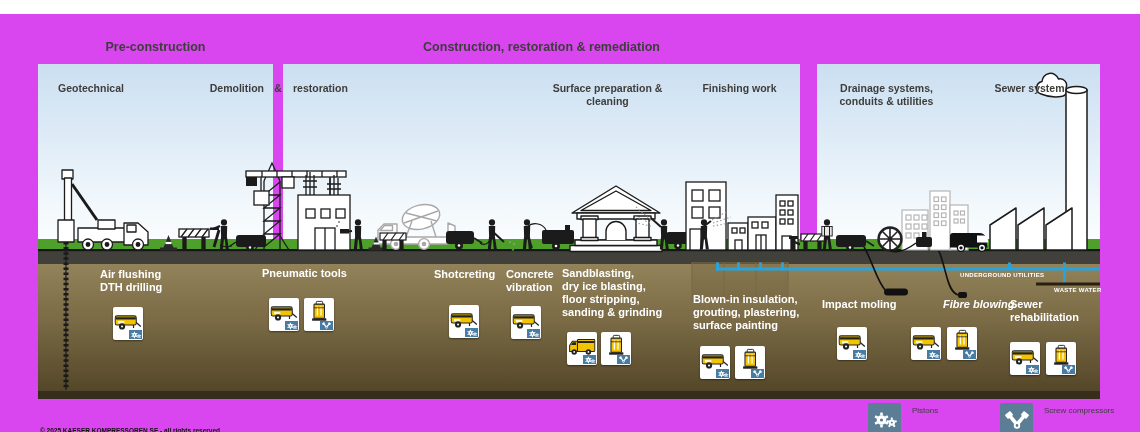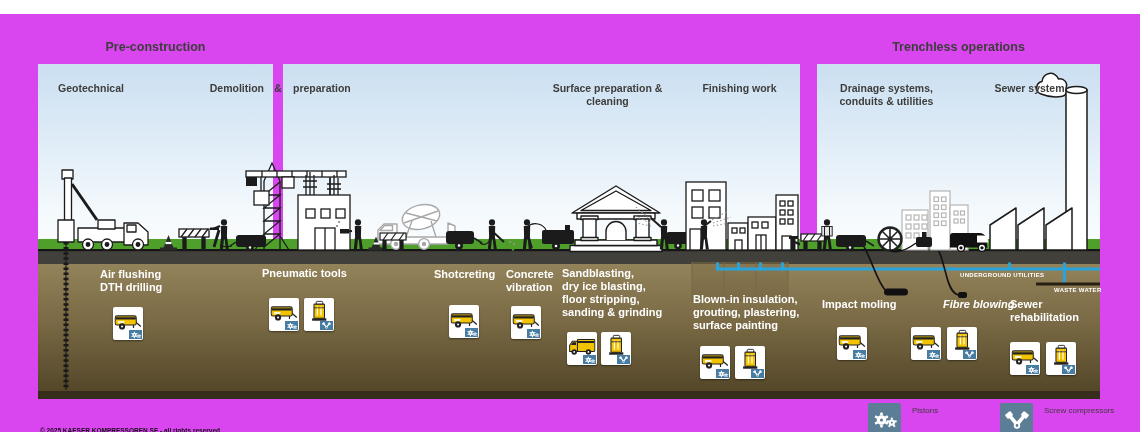--- a/index.html
+++ b/index.html
@@ -104,30 +104,30 @@
         <path d="M4.8,7 h6.4 l-.3,11 h-5.8 z"></path>
         <path d="M5,18 L3.8,30.5 h3.1 l1,-10 h.9 l1,10 h3.1 L11,18 z"></path>
       </g>
     </symbol>
   </defs>
 </svg>
 
 <div class="canvas">
 
   <div class="sec-title" style="left:38px;width:235px;">Pre-construction</div>
-  <div class="sec-title" style="left:817px;width:283px;">Trenchless operations</div>
+  <div class="sec-title" style="left:283px;width:517px;">Construction, restoration &amp; remediation</div>
 
   <div class="panel" style="left:38px;width:235px;"></div>
   <div class="panel" style="left:283px;width:517px;"></div>
   <div class="panel" style="left:817px;width:283px;"></div>
 
   <div class="sublabel" style="left:58px;width:78px;">Geotechnical</div>
   <div class="sublabel" style="left:200px;width:64px;text-align:right;">Demolition</div>
   <div class="sublabel" style="left:270px;width:16px;text-align:center;">&amp;</div>
-  <div class="sublabel" style="left:293px;width:70px;">preparation</div>
+  <div class="sublabel" style="left:293px;width:70px;">restoration</div>
   <div class="sublabel" style="left:545px;width:125px;text-align:center;">Surface preparation &amp;
 cleaning</div>
   <div class="sublabel" style="left:697px;width:85px;text-align:center;">Finishing work</div>
   <div class="sublabel" style="left:834px;width:105px;text-align:center;">Drainage systems,
 conduits &amp; utilities</div>
   <div class="sublabel" style="left:987px;width:85px;text-align:center;">Sewer system</div>
 
   <div class="grass"></div>
   <div class="road"></div>
   <div class="soil"></div>

